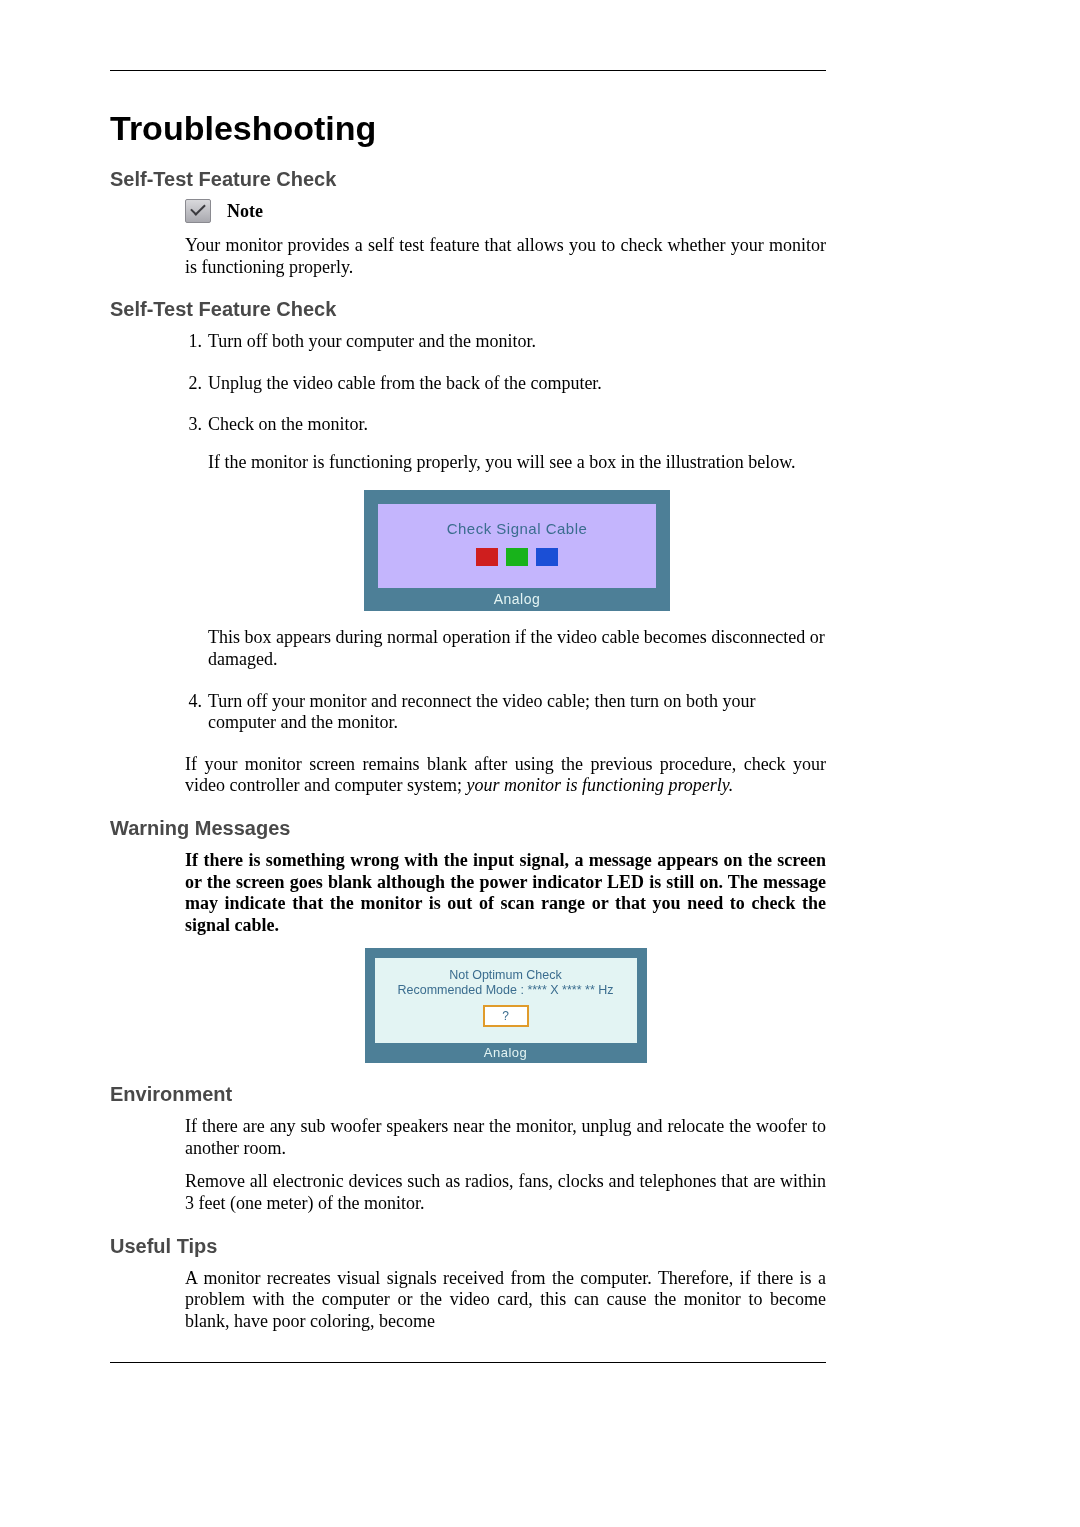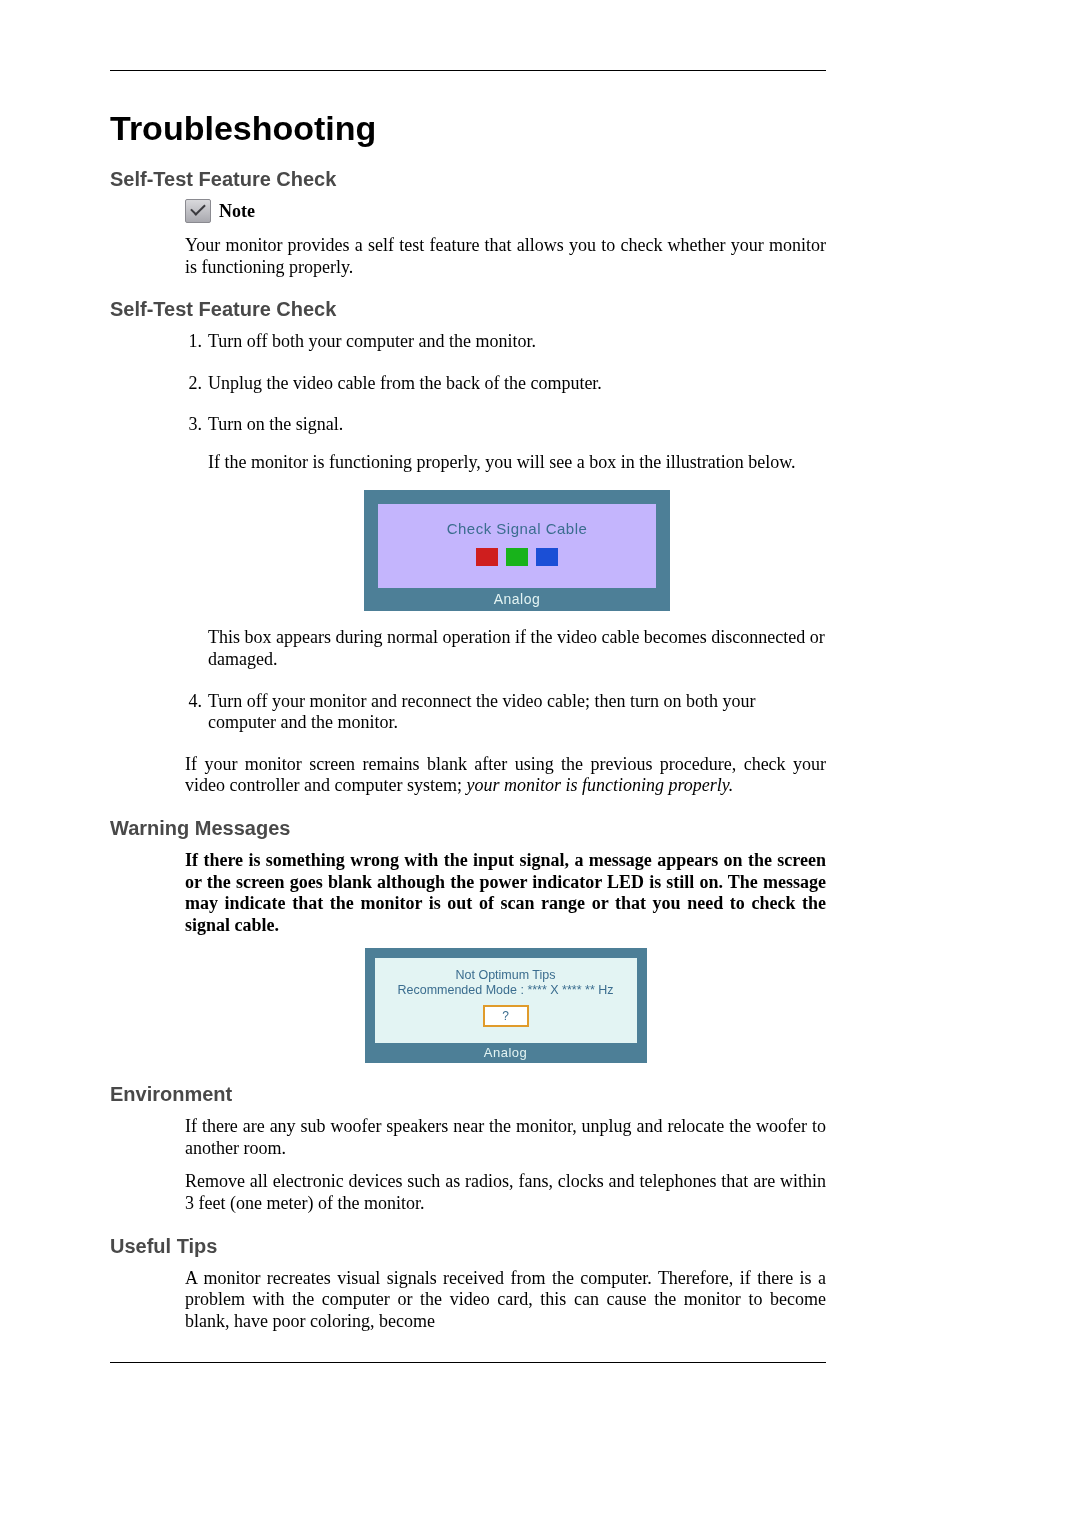--- a/index.html
+++ b/index.html
@@ -39,21 +39,21 @@
     font-size: 20px;
     color: #494949;
     margin: 20px 0 8px 0;
   }
   .indent-block {
     margin-left: 75px;
   }
   .note-row {
     display: flex;
     align-items: center;
-    gap: 8px;
+    gap: 16px;
     margin-bottom: 12px;
   }
   .note-icon {
     width: 24px;
     height: 22px;
     background: linear-gradient(#d9d9dc, #a9a9af);
     border: 1px solid #8a8a90;
     border-radius: 2px;
     position: relative;
     display: inline-block;
@@ -208,21 +208,21 @@
       <span class="note-label">Note</span>
     </div>
     <p class="body">Your monitor provides a self test feature that allows you to check whether your monitor is functioning properly.</p>
   </div>
 
   <h2 class="section">Self-Test Feature Check</h2>
   <ol class="steps">
     <li><span>Turn off both your computer and the monitor.</span></li>
     <li><span>Unplug the video cable from the back of the computer.</span></li>
     <li>
-      <span>Turn on the signal.</span>
+      <span>Check on the monitor.</span>
       <div class="step-sub">If the monitor is functioning properly, you will see a box in the illustration below.</div>
 
       <div class="monitor-box">
         <div class="monitor-inner">
           <div class="monitor-text1">Check Signal Cable</div>
           <div class="rgb-row">
             <div class="sq sq-r"></div>
             <div class="sq sq-g"></div>
             <div class="sq sq-b"></div>
           </div>
@@ -239,21 +239,21 @@
       <span>If your monitor screen remains blank after using the previous procedure, check your video controller and computer system; </span><span class="italic">your monitor is functioning properly.</span>
     </p>
   </div>
 
   <h2 class="section">Warning Messages</h2>
   <div class="indent-block">
     <p class="body tight">If there is something wrong with the input signal, a message appears on the screen or the screen goes blank although the power indicator LED is still on. The message may indicate that the monitor is out of scan range or that you need to check the signal cable.</p>
 
     <div class="monitor-box2">
       <div class="monitor2-inner">
-        <div class="monitor2-line1">Not Optimum Tips</div>
+        <div class="monitor2-line1">Not Optimum Check</div>
         <div class="monitor2-line2">Recommended Mode : **** X **** ** Hz</div>
         <div class="warn-btn">?</div>
       </div>
       <div class="monitor2-bottom">Analog</div>
     </div>
   </div>
 
   <h2 class="section">Environment</h2>
   <div class="indent-block">
     <p class="body">If there are any sub woofer speakers near the monitor, unplug and relocate the woofer to another room.</p>

